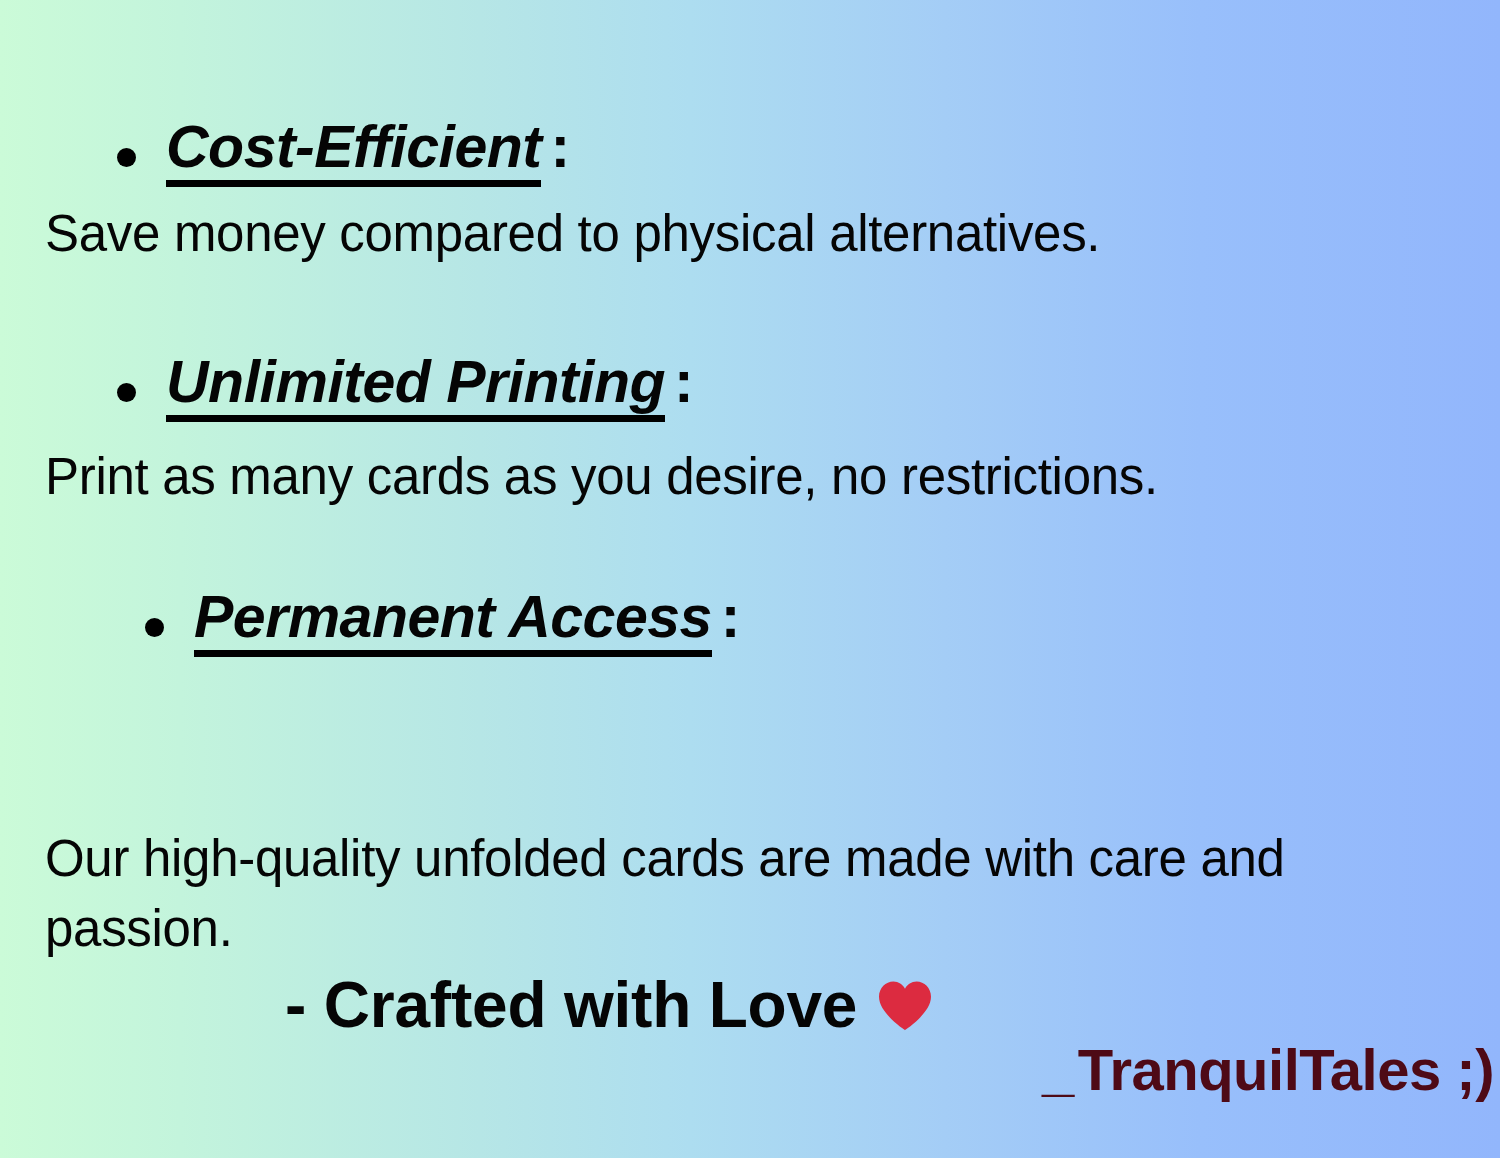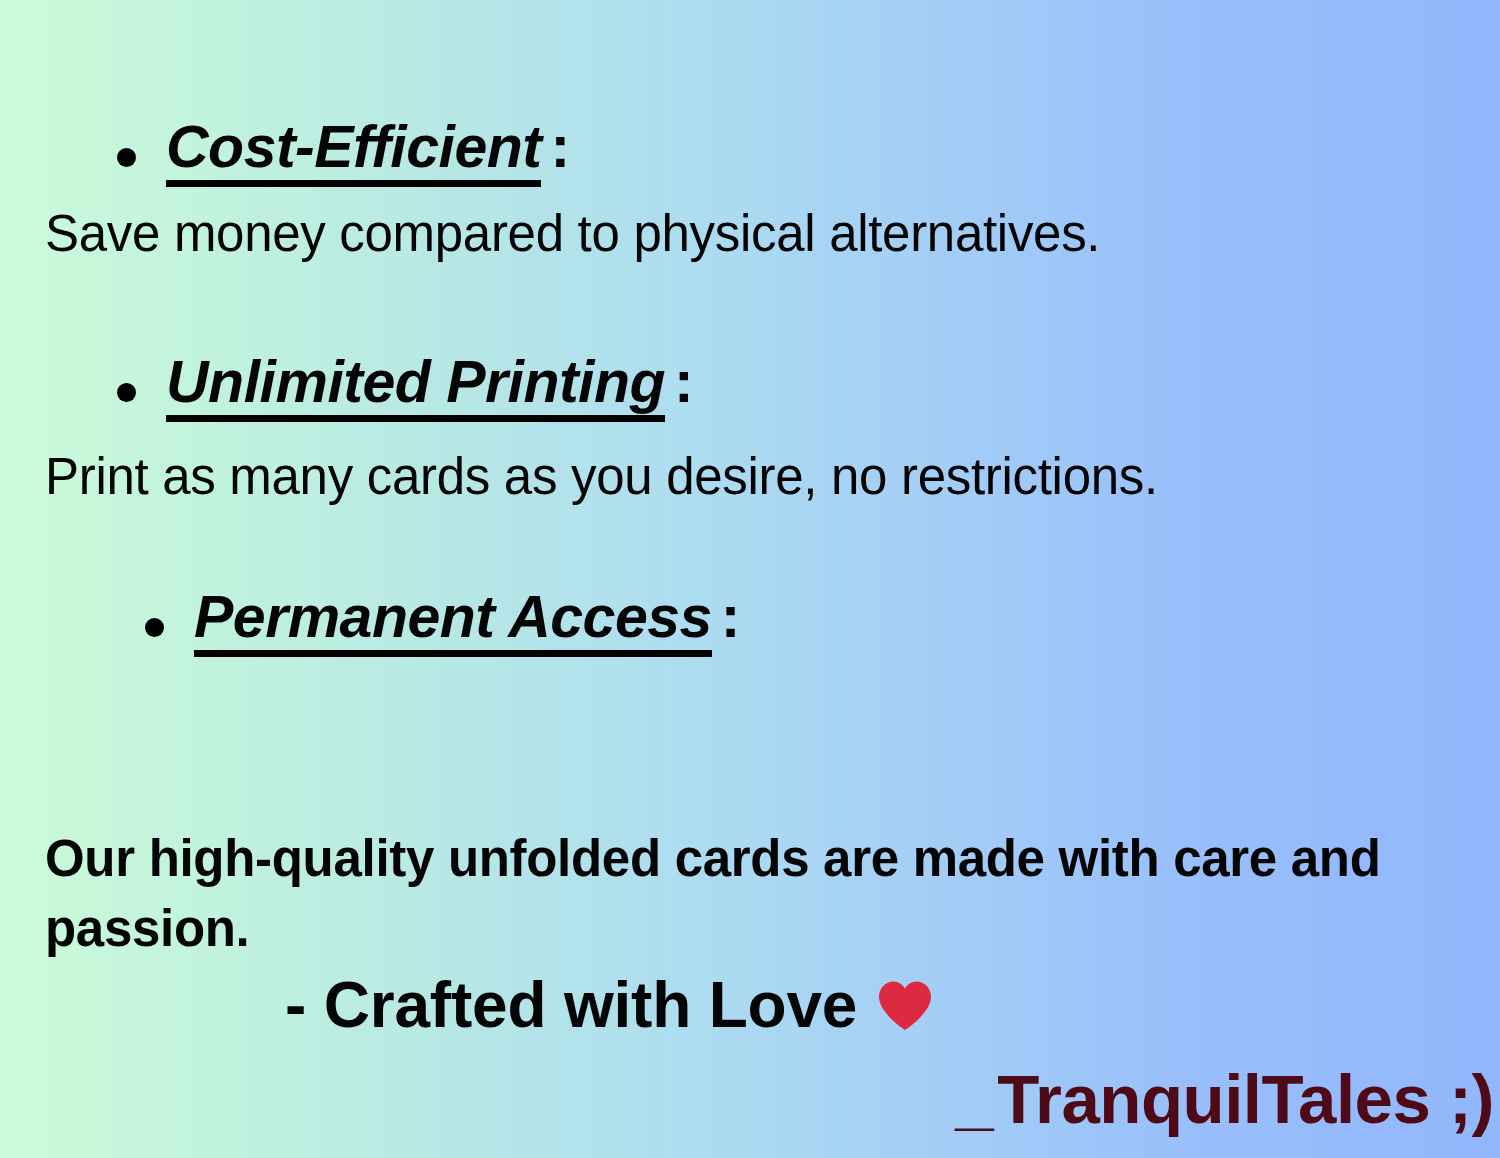--- a/index.html
+++ b/index.html
@@ -86,21 +86,21 @@
     line-height: 1.0;
   }
 
   
   #closing-paragraph {
     position: absolute;
     left: 45px;
     top: 824px;
     width: 1380px;
     font-size: 51px;
-    font-weight: 700;
+    font-weight: 400;
     color: #050505;
     line-height: 1.38;
     letter-spacing: -0.3px;
   }
 
   
   #crafted-line {
     position: absolute;
     left: 285px;
     top: 968px;
@@ -120,22 +120,22 @@
     height: 52px;
     margin-left: 20px;
     flex: 0 0 auto;
   }
   .heart-icon svg { display: block; width: 100%; height: 100%; }
 
   
   #signature {
     position: absolute;
     right: 6px;
-    top: 1064px;
-    font-size: 69px;
+    top: 1040px;
+    font-size: 58px;
     font-weight: 700;
     color: #4e0a16;
     letter-spacing: -0.5px;
     white-space: nowrap;
     line-height: 1.05;
   }
   #signature .underscore {
     font-weight: 700;
     margin-right: 4px;
   }

